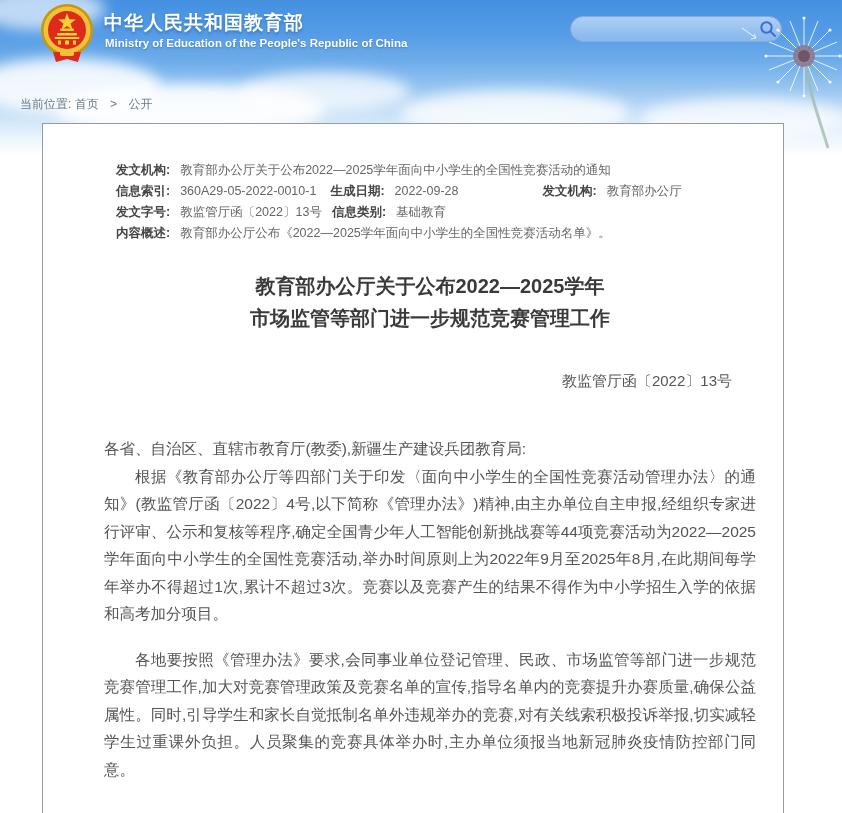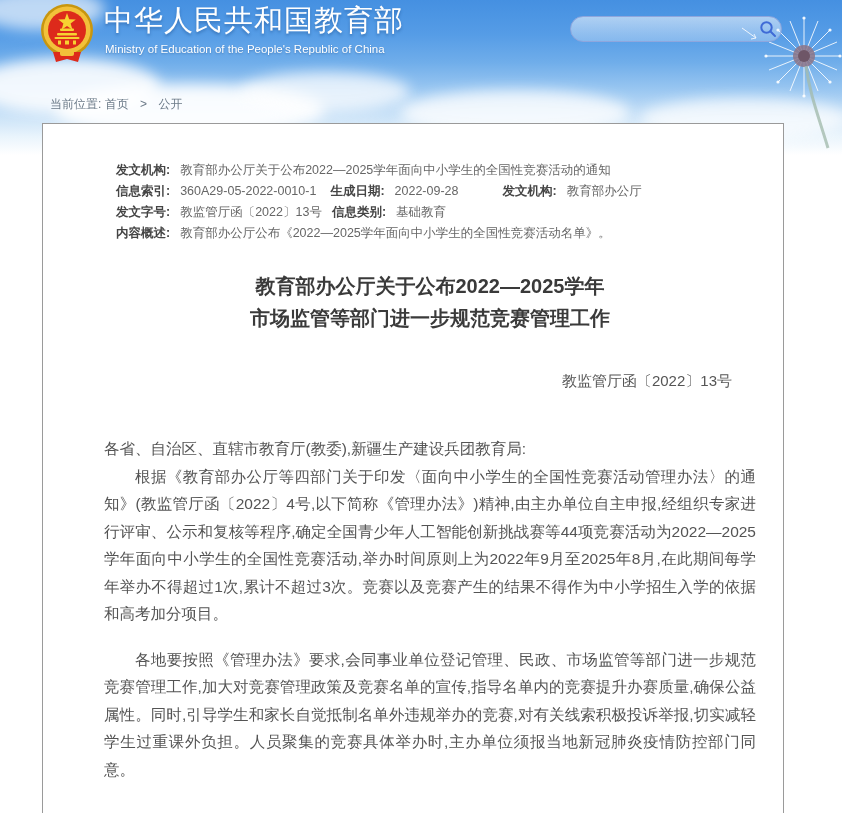--- a/index.html
+++ b/index.html
@@ -13,49 +13,49 @@
   .cloud { position:absolute; background:rgba(255,255,255,.92); border-radius:50%; filter:blur(7px); }
   .c1 { left:-30px; top:58px;  width:190px; height:56px; opacity:.95; }
   .c2 { left:55px;  top:84px;  width:270px; height:52px; }
   .c3 { left:240px; top:72px;  width:170px; height:40px; opacity:.8; }
   .c4 { left:-25px; top:-12px; width:130px; height:42px; opacity:.7; }
   .c5 { left:400px; top:90px;  width:230px; height:46px; opacity:.85; }
   .c6 { left:640px; top:98px;  width:210px; height:42px; opacity:.8; }
 
   .logo-link { position:absolute; left:38px; top:2px; display:flex; align-items:flex-start; cursor:pointer; }
   .emblem { width:58px; height:62px; }
-  .site-title { position:absolute; left:104px; top:1px; color:#ffffff; font-size:29px; font-weight:normal;
+  .site-title { position:absolute; left:104px; top:10px; color:#ffffff; font-size:19px; font-weight:bold;
     letter-spacing:1px; white-space:nowrap; text-shadow:0 2px 3px rgba(25,70,130,.45); }
-  .site-subtitle { position:absolute; left:105px; top:43px; color:#ffffff; font-size:11.5px;
-    white-space:nowrap; text-shadow:0 1px 2px rgba(25,70,130,.4); }
+  .site-subtitle { position:absolute; left:105px; top:37px; color:#ffffff; font-size:11.5px;
+    white-space:nowrap; text-shadow:0 1px 2px rgba(25,70,130,.4);font-weight:bold; }
 
   .search-bar { position:absolute; left:570px; top:16px; width:212px; height:26px;
     border:1.5px solid #8ea6dd; border-radius:14px;
     background:linear-gradient(180deg,rgba(255,255,255,.55),rgba(214,231,250,.35));
     display:flex; align-items:center; padding:0 8px 0 12px; }
   .search-input { flex:1; border:none; outline:none; background:transparent; font-size:13px; color:#234; height:20px; }
   .search-btn { width:18px; height:18px; border:none; background:transparent; cursor:pointer; padding:0; }
 
   .dandelion { position:absolute; right:0; top:0; pointer-events:none; }
 
-  .breadcrumb { position:absolute; left:50px; top:96px; font-size:12px; color:#6b7a88; z-index:3; }
+  .breadcrumb { position:absolute; left:20px; top:96px; font-size:12px; color:#6b7a88; z-index:3; }
   .breadcrumb a { color:#6b7a88; text-decoration:none; cursor:pointer; }
   .crumb-sep { margin:0 8px; }
 
   
   .doc-panel { position:absolute; left:42px; top:123px; width:742px; height:720px;
     background:#ffffff; border:1px solid #9a9a9a; z-index:2; }
 
   .meta { margin:36px 26px 0 73px; font-size:12.5px; line-height:21px; color:#666; }
   .meta-row { display:flex; white-space:nowrap; }
   .meta-label { font-weight:bold; color:#454545; margin-right:10px; flex:none; }
   .meta-val { color:#666; }
   .gap-sm { margin-right:10px; }
   .gap-md { margin-right:14px; }
-  .gap-lg { margin-right:44px; }
+  .gap-lg { margin-right:84px; }
   .meta-name-val { white-space:normal; }
 
   .article { padding:0 27px 0 61px; }
   .art-title { margin-top:26px; text-align:center; font-size:20px; line-height:32px;
     font-weight:bold; color:#3a3a3a; }
   .doc-number { margin-top:38px; text-align:right; padding-right:24px; font-size:15px; color:#555; }
 
   .body-text { font-size:15.5px; line-height:27.5px; color:#545454; text-align:justify; }
   .salutation { margin-top:44px; }
   .para { text-indent:2em; }

